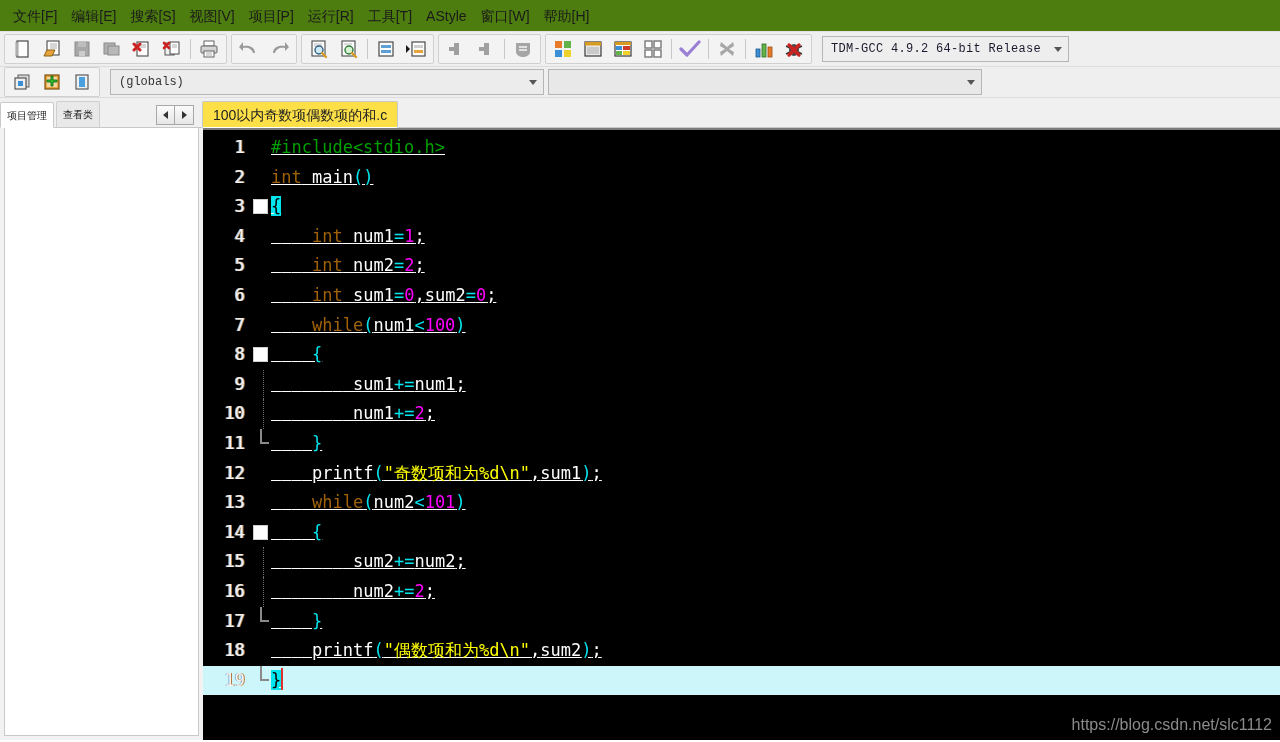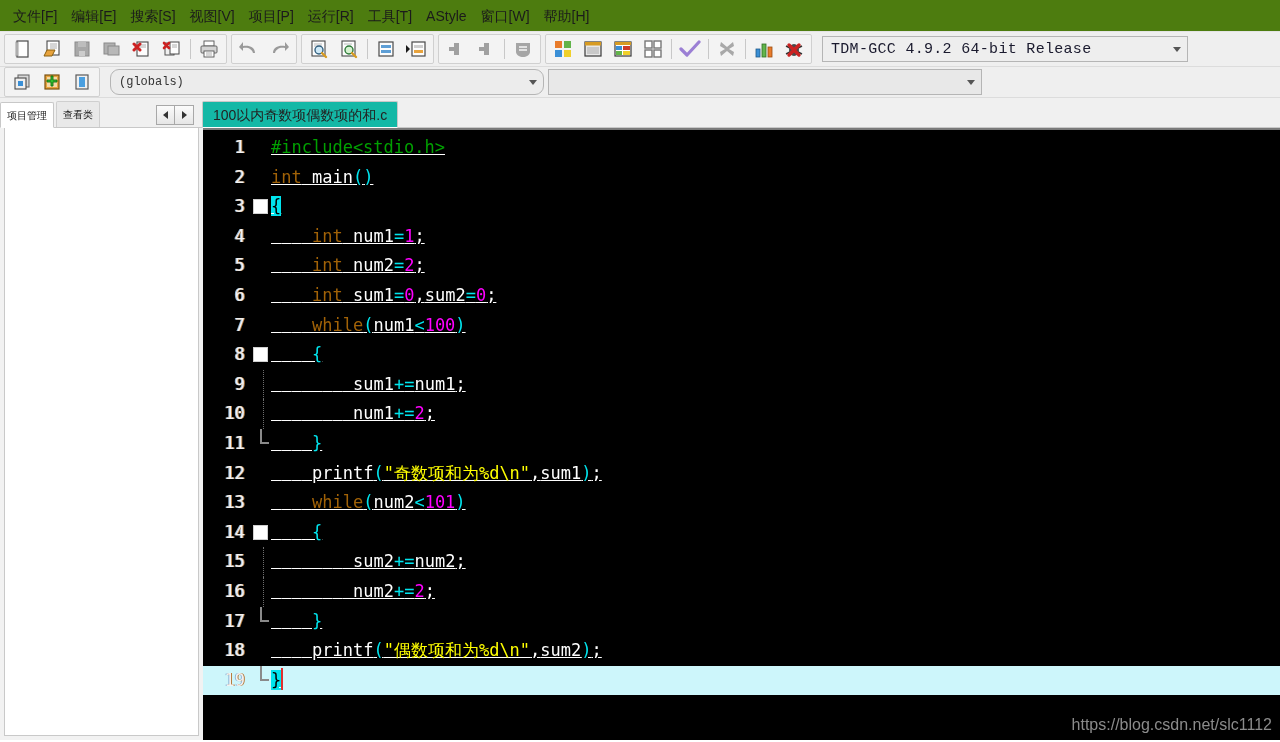--- a/index.html
+++ b/index.html
@@ -62,24 +62,24 @@
     border: 1px solid #b5b5b5;
     background: #eeeeee;
     display: flex;
     align-items: center;
     justify-content: space-between;
     padding: 0 6px 0 8px;
     font-size: 12px;
     color: #1a1a2e;
   }
   .combo-compiler {
-    width: 366px;
+    width: 247px;
     margin-left: 6px;
     font-family: "Liberation Mono", monospace;
-    font-size: 15px;
+    font-size: 12px;
     letter-spacing: .3px;
   }
   .caret {
     width: 0; height: 0;
     border-left: 4px solid transparent;
     border-right: 4px solid transparent;
     border-top: 5px solid #555;
     margin-left: 6px;
   }
 
@@ -91,21 +91,20 @@
     align-items: center;
     border-bottom: 1px solid #dcdcdc;
     padding-left: 4px;
   }
   .combo-globals {
     width: 434px;
     margin-left: 6px;
     font-family: "Liberation Mono", monospace;
     color: #333;
     background: #ececec;
-    border-radius: 9px;
   }
   .combo-empty {
     width: 434px;
     margin-left: 4px;
     background: #e8e8e8;
   }
 
   
   .tabstrip {
     height: 30px;
@@ -154,21 +153,21 @@
   .tri-r { width:0;height:0;border-top:4px solid transparent;border-bottom:4px solid transparent;border-left:5px solid #333; }
 
   .file-tabs {
     display: flex;
     align-items: flex-end;
     height: 30px;
     margin-left: 8px;
     flex: 1;
   }
   .ftab {
-    background: #14b8a6;
+    background: #fde047;
     border: 1px solid #c8c8c8;
     border-bottom: 1px solid #ffffff;
     margin-bottom: -1px;
     padding: 4px 10px 5px 10px;
     font-size: 14px;
     color: #232323;
     height: 27px;
     line-height: 18px;
     border-radius: 2px 2px 0 0;
     white-space: nowrap;

